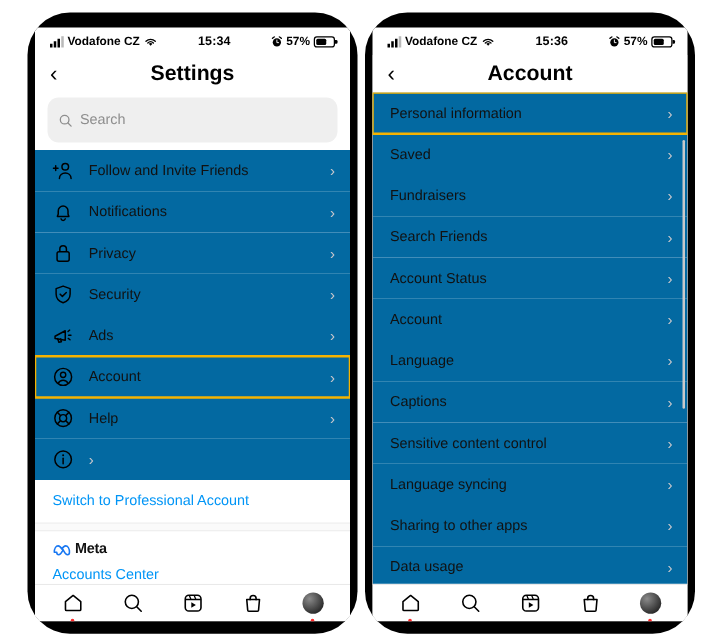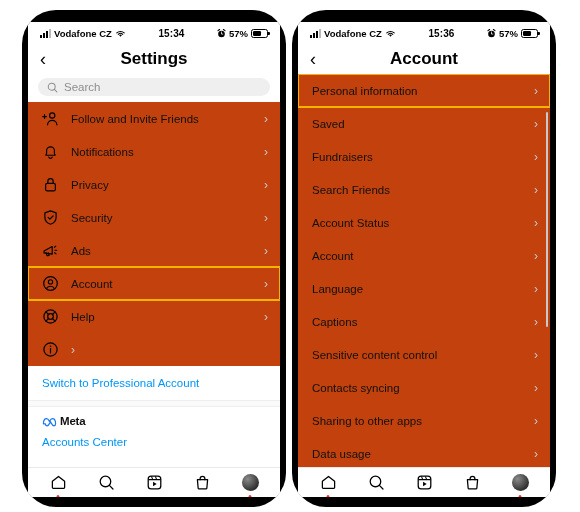--- a/index.html
+++ b/index.html
@@ -79,30 +79,30 @@
     position:absolute; left:0; right:0; text-align:center;
     font-size: 17px; font-weight: bold; color:#000; pointer-events:none;
   }
 
   
   .body { flex: 1 1 auto; position: relative; overflow: hidden; background:#fff; }
 
   
   .searchwrap { padding: 4px 10px 6px 10px; }
   .searchbox {
-    background:#efefef; border-radius:9px; height:18px;
+    background:#efefef; border-radius:9px; height:36px;
     display:flex; align-items:center; gap:6px; padding: 0 9px;
   }
   .searchbox .txt { font-size:11.5px; color:#8e8e8e; }
 
   
   .row {
     display:flex; align-items:center;
     height: 33px; padding: 0 12px 0 14px;
-    background:#c2410c; position:relative;
+    background:#0369a1; position:relative;
     gap: 12px;
   }
   .row .ic { width: 17px; height:17px; flex:0 0 auto; display:flex; align-items:center; justify-content:center; }
   .row .lbl { font-size: 11.5px; color:#111; flex: 1 1 auto; }
   .row .chev { color:#c7c7cc; font-size: 12px; font-weight: 300; flex:0 0 auto; }
   .row.plain { padding-left: 14px; }
 
   .linkrow { padding: 7px 14px 9px 14px; }
   .linkrow a { font-size: 11.5px; color:#0095f6; text-decoration:none; font-weight:500; }
   .sep { height: 7px; background:#fafafa; border-top:1px solid #efefef; border-bottom:1px solid #efefef; }
@@ -430,21 +430,21 @@
           </div>
           <div class="row plain">
             <span class="lbl">Captions</span>
             <span class="chev">›</span>
           </div>
           <div class="row plain">
             <span class="lbl">Sensitive content control</span>
             <span class="chev">›</span>
           </div>
           <div class="row plain">
-            <span class="lbl">Contacts syncing</span>
+            <span class="lbl">Language syncing</span>
             <span class="chev">›</span>
           </div>
           <div class="row plain">
             <span class="lbl">Sharing to other apps</span>
             <span class="chev">›</span>
           </div>
           <div class="row plain">
             <span class="lbl">Data usage</span>
             <span class="chev">›</span>
           </div>

